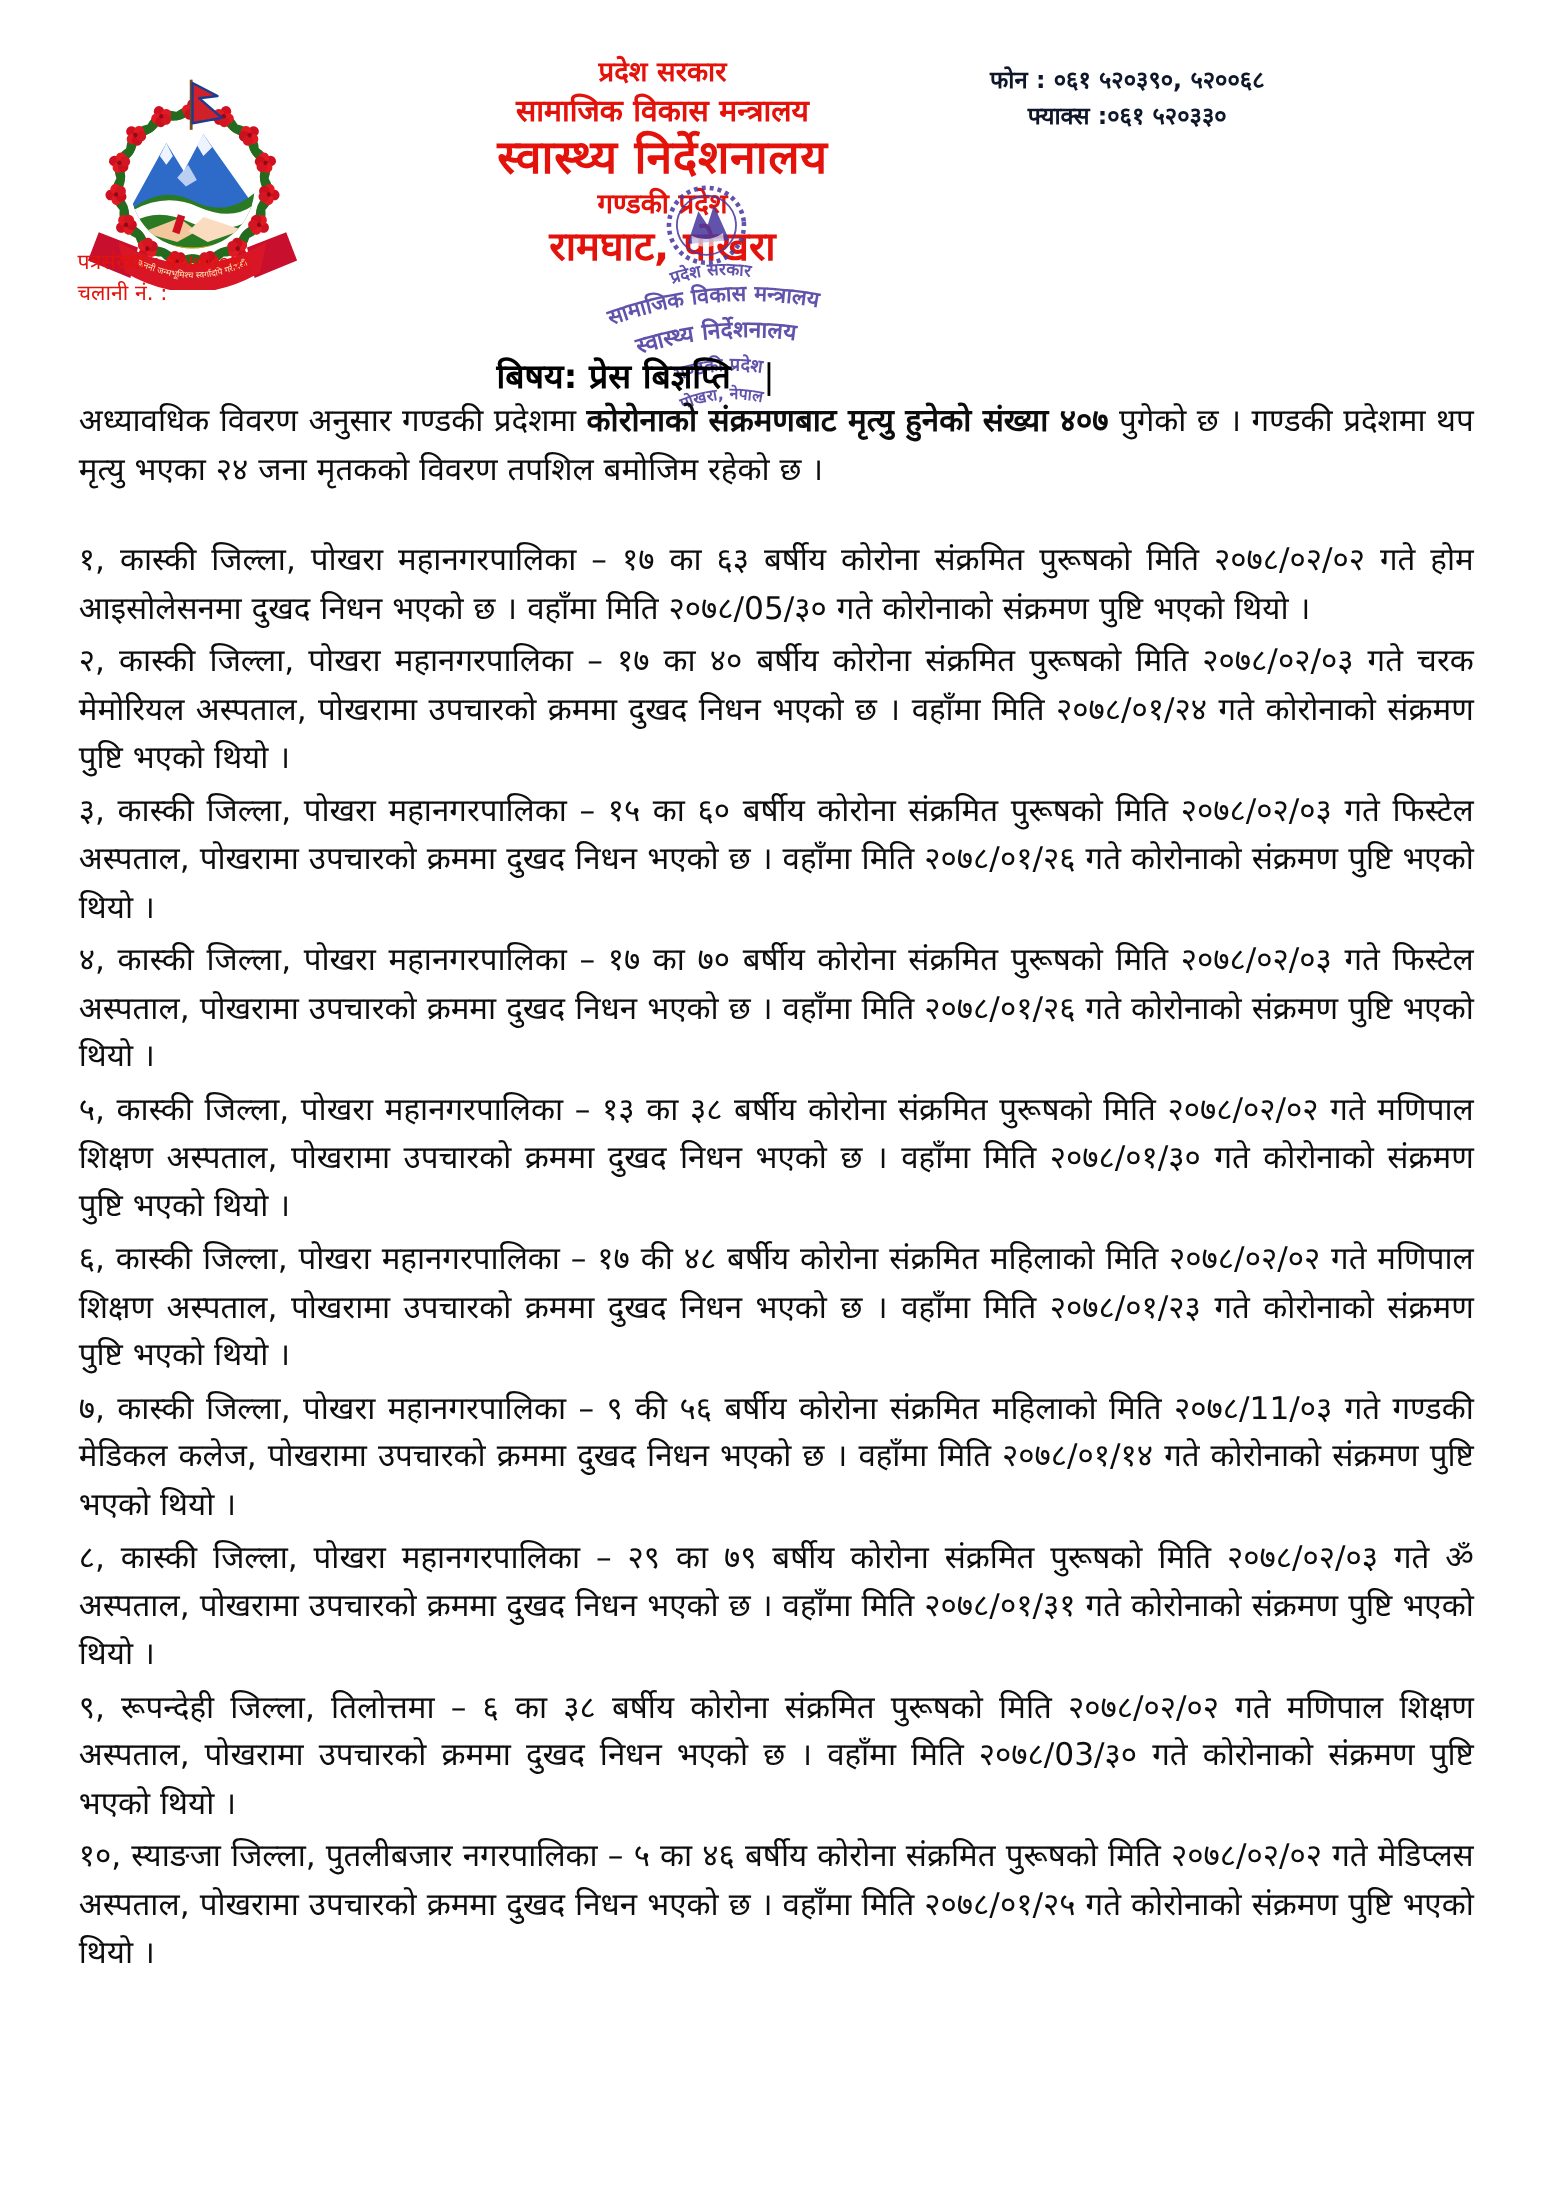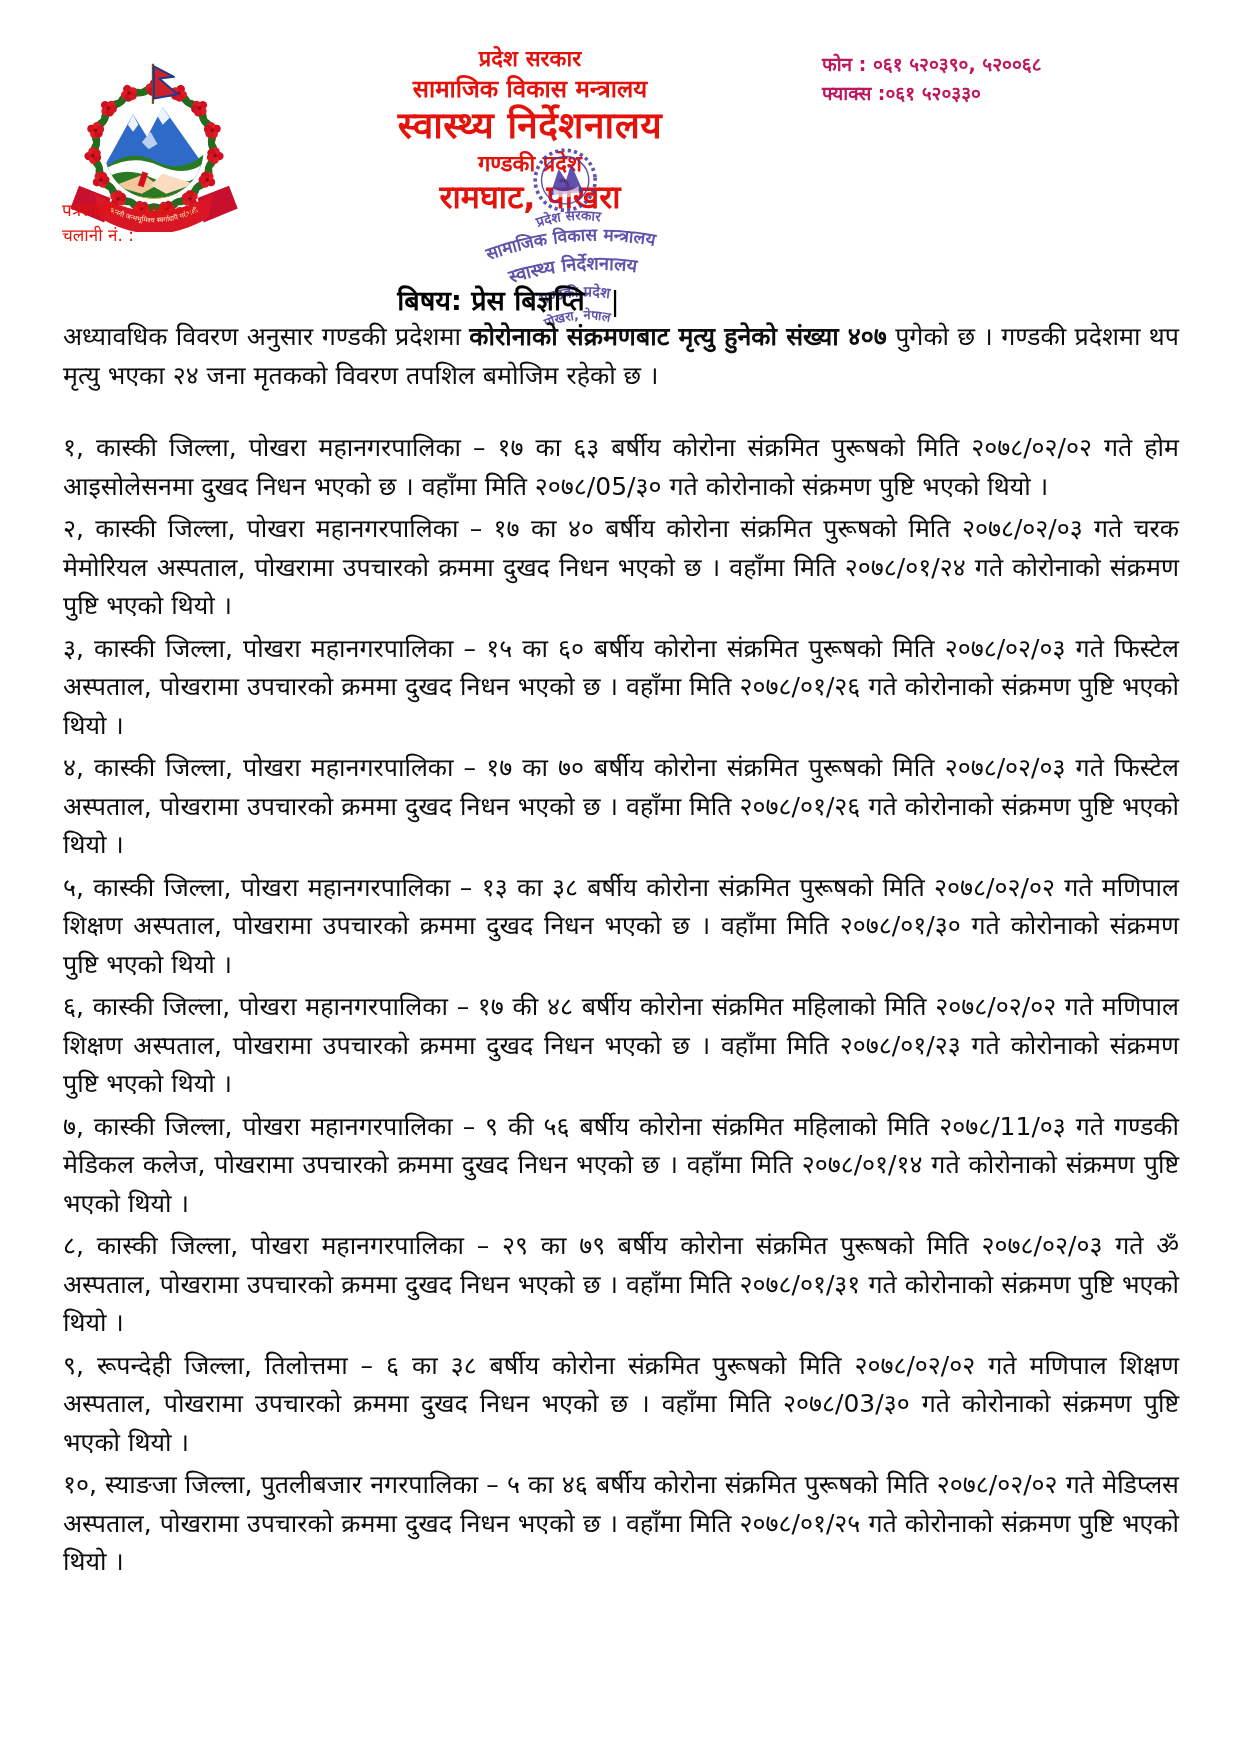--- a/index.html
+++ b/index.html
@@ -12,22 +12,22 @@
   .org-block{
     position:absolute;left:0;top:46px;width:1060px;text-align:center;
     color:#e3120b;font-weight:bold;line-height:1.16;
   }
   .org-gov{font-size:22px;}
   .org-ministry{font-size:24px;margin-top:4px;}
   .org-directorate{font-size:37px;margin-top:2px;letter-spacing:.5px;}
   .org-province{font-size:22px;margin-top:3px;}
   .org-address{font-size:32px;margin-top:2px;}
   .contact-block{
-    position:absolute;left:822px;top:50px;color:#be185d;font-weight:bold;
-    font-size:19px;line-height:1.55;white-space:nowrap;
+    position:absolute;left:792px;top:50px;color:#0f172a;font-weight:bold;
+    font-size:19px;line-height:1.55;white-space:nowrap;text-align:center;
   }
   .ref-block{
     position:absolute;left:62px;top:198px;color:#e3120b;
     font-size:17px;line-height:1.45;white-space:nowrap;
   }
   
   .stamp{position:absolute;left:428px;top:140px;width:284px;height:200px;opacity:.87;pointer-events:none;}
   
   .subject-line{
     position:absolute;left:0;top:281px;width:1119px;text-align:center;

